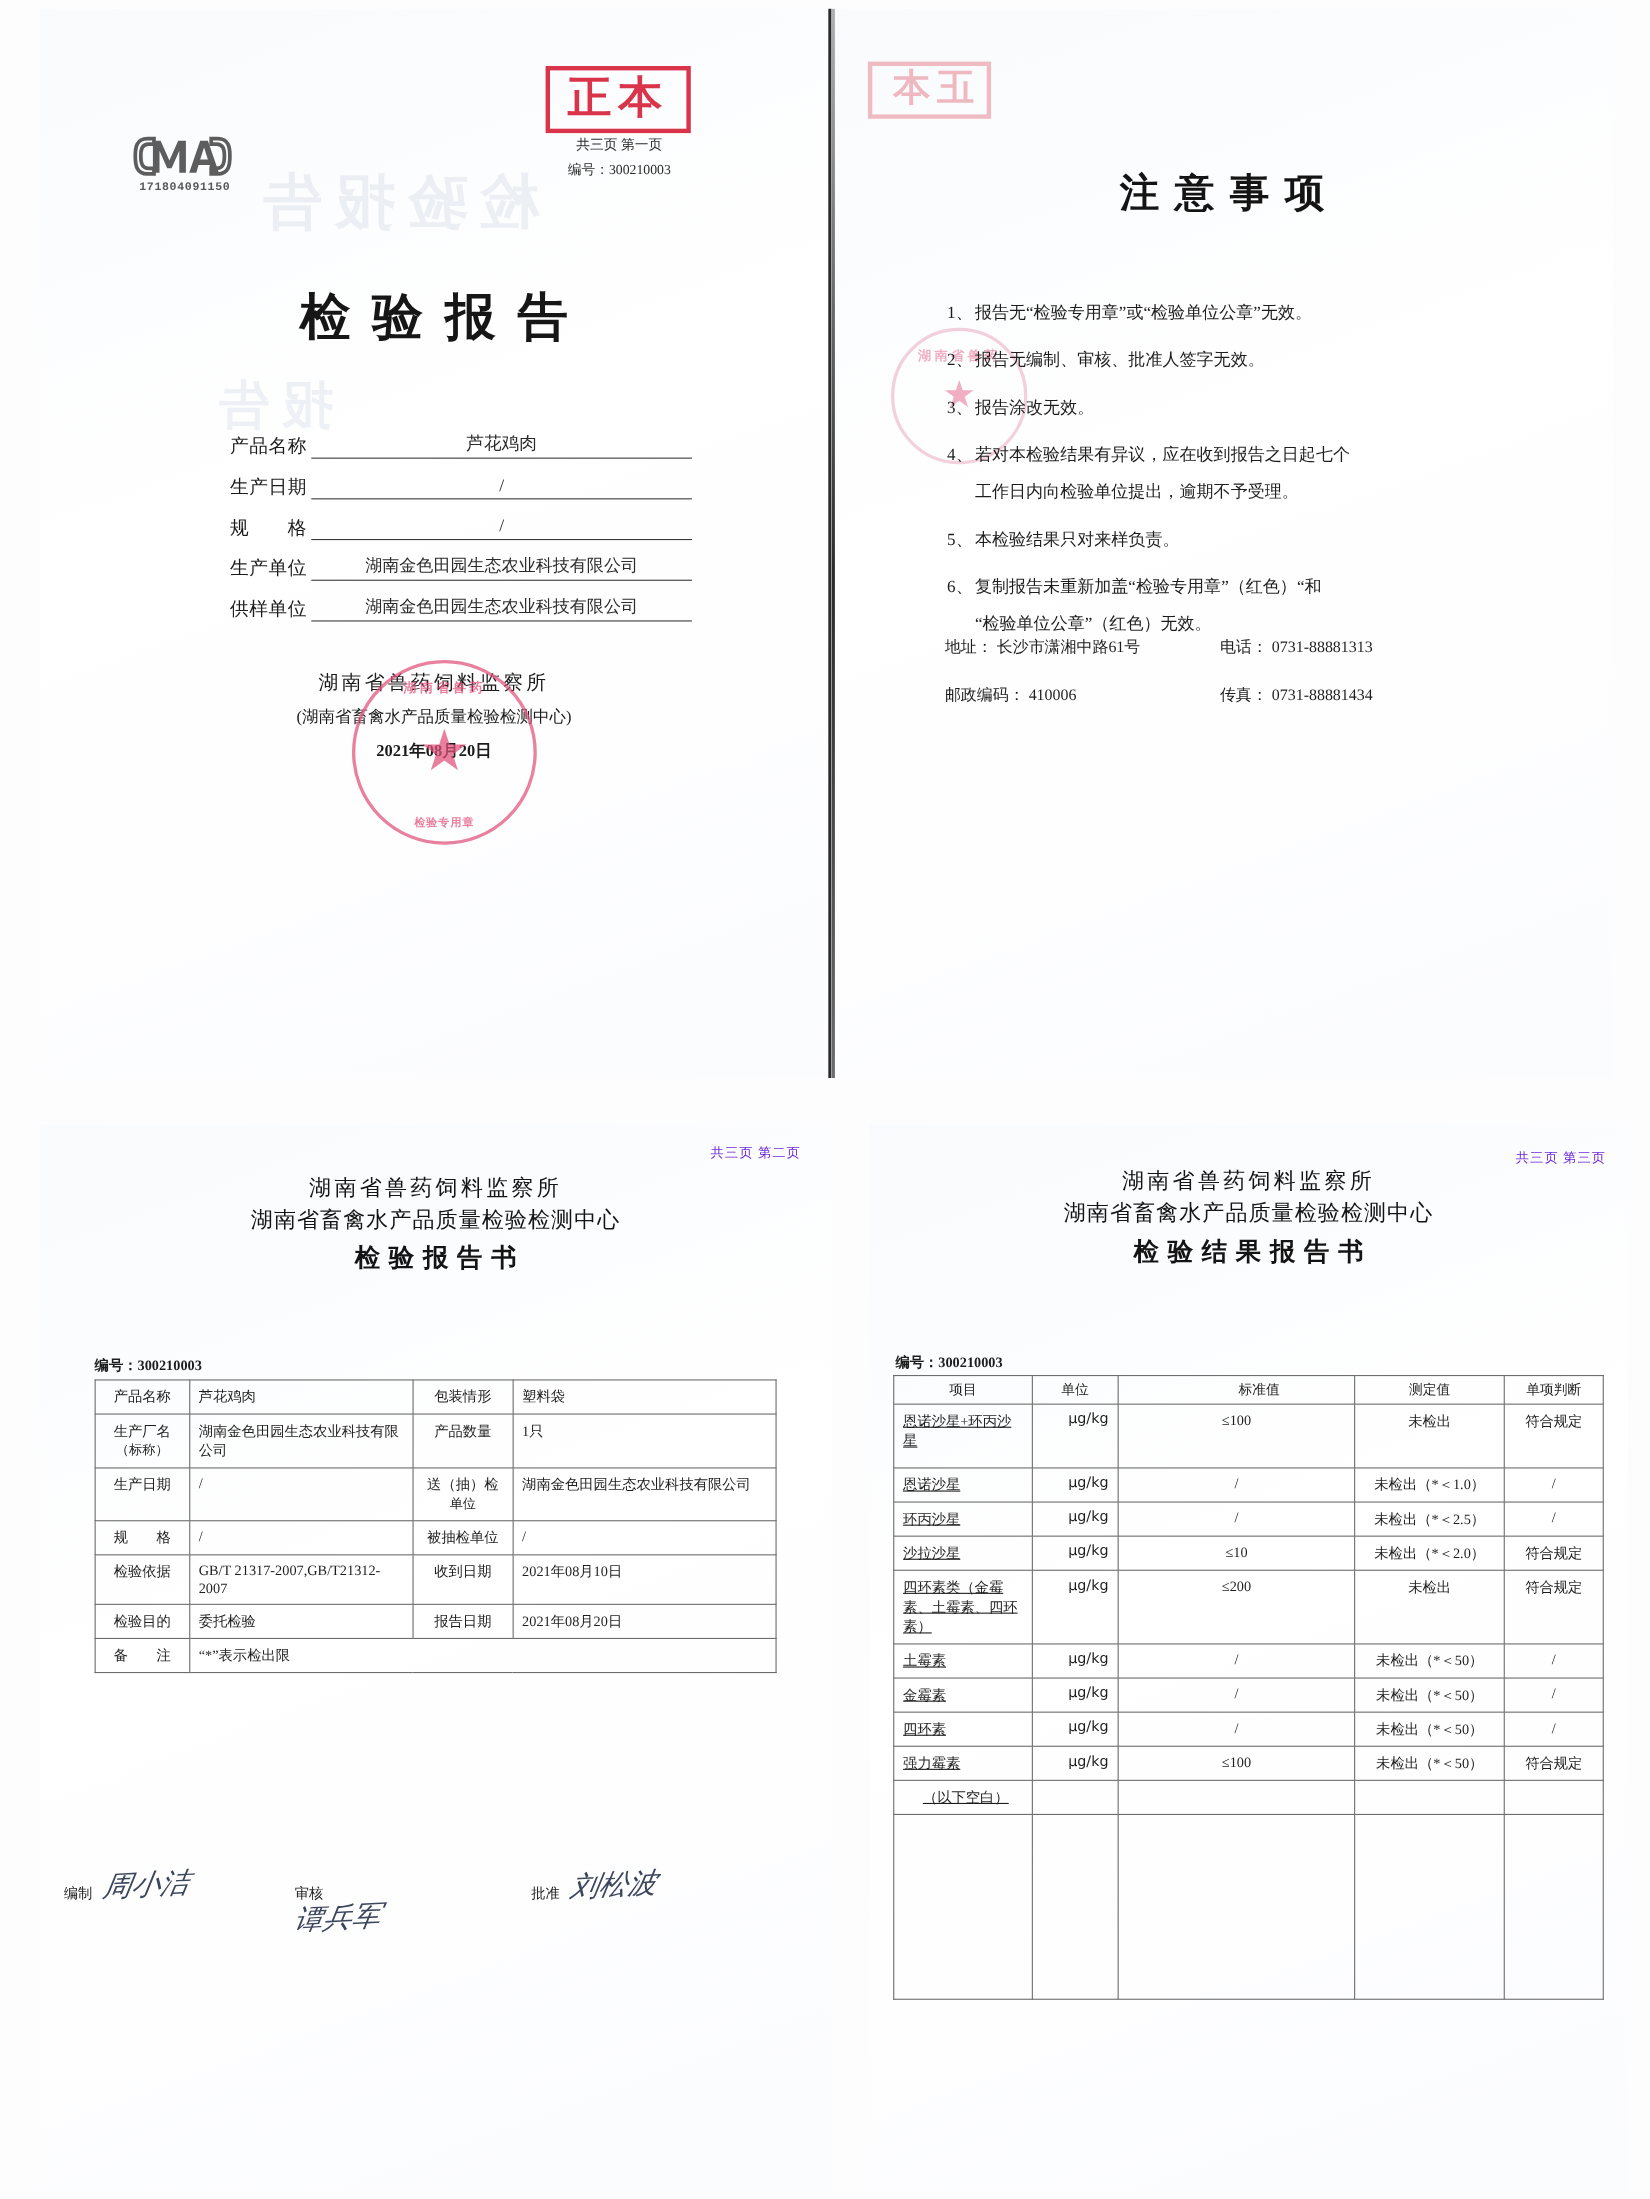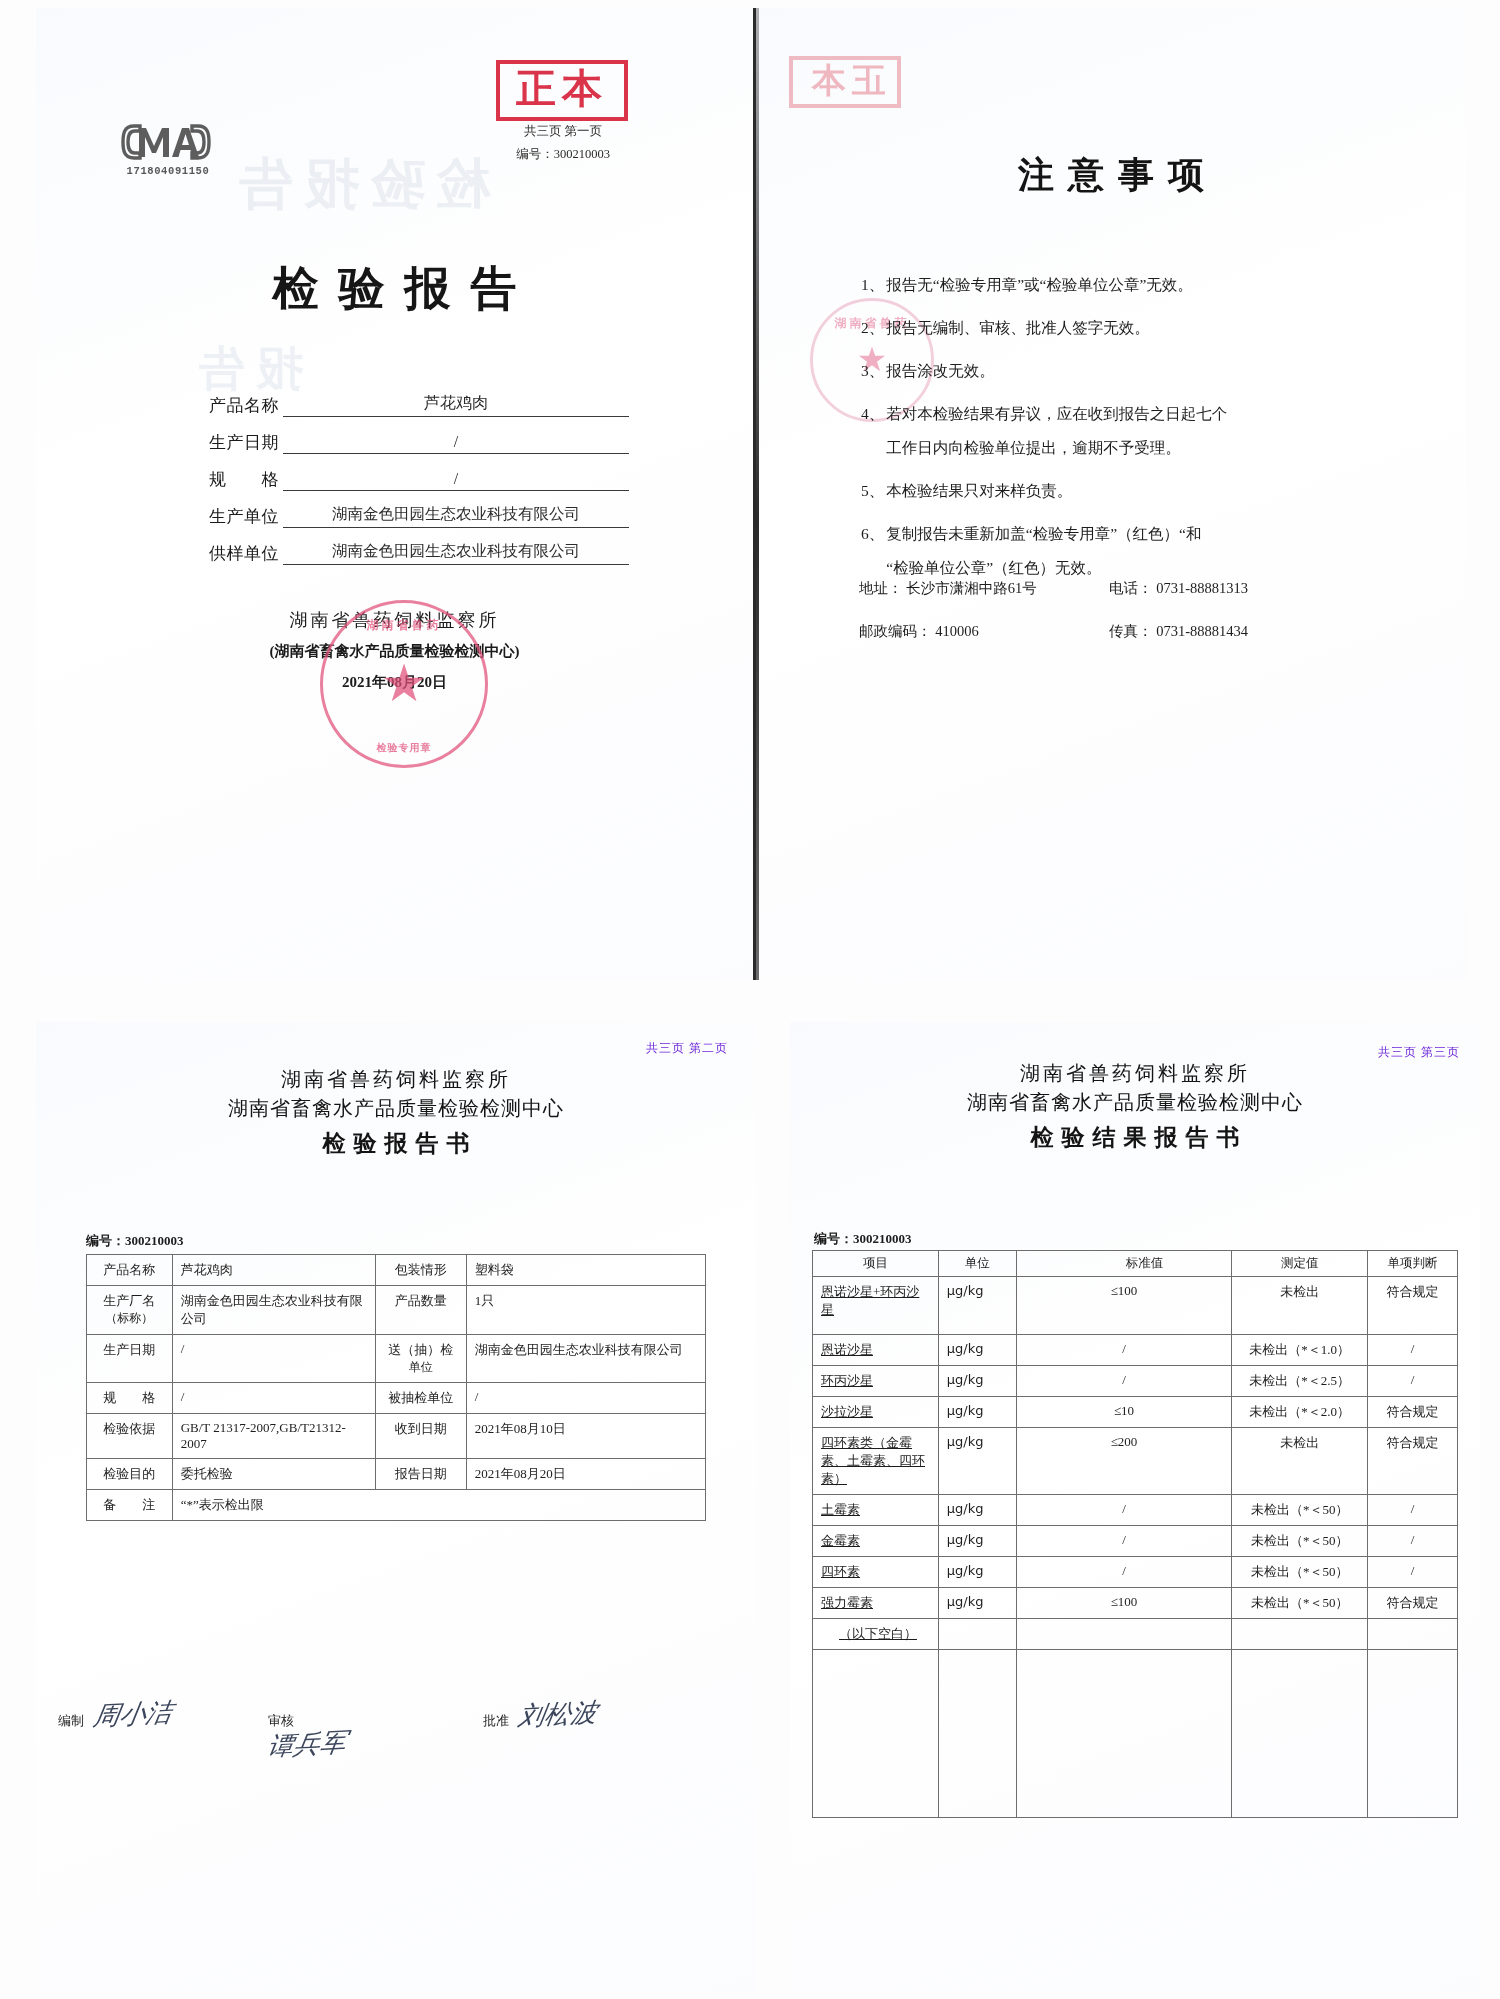--- a/index.html
+++ b/index.html
@@ -94,21 +94,21 @@
     font-size: 16px; color: #2b2b2b;
   }
   .fvalue.small { font-size: 15.5px; }
 
   
   .p1-foot {
     position: absolute; left: 0; right: 0; top: 600px;
     text-align: center; color: #1b1b1b;
   }
   .p1-foot .l1 { font-size: 18px; letter-spacing: 3px; }
-  .p1-foot .l2 { font-size: 15px; margin-top: 10px; font-weight: bold; }
+  .p1-foot .l2 { font-size: 15px; margin-top: 10px; }
   .p1-foot .l3 { font-size: 15px; margin-top: 12px; font-weight: bold; }
 
   
   .seal {
     position: absolute; width: 168px; height: 168px; border-radius: 50%;
     border: 3.5px solid #e0507a; pointer-events: none;
     opacity: .72;
   }
   .seal .star {
     position: absolute; left: 50%; top: 50%; width: 52px; height: 52px;
@@ -194,21 +194,21 @@
 
   
   .p4-table { left: 22px; top: 228px; width: 646px; }
   .p4-table th, .p4-table td {
     border: 1px solid #6d6d6d;
     font-size: 12.5px; color: #1d1d1d;
     padding: 4px 6px;
   }
   .p4-table th { font-weight: normal; text-align: center; }
   .p4-table td.item  { width: 126px; text-align: left; text-decoration: underline; }
-  .p4-table td.unit  { width: 78px;  text-align: left; }
+  .p4-table td.unit  { width: 78px;  text-align: right; }
   .p4-table td.std   { width: 216px; text-align: center; }
   .p4-table td.meas  { width: 136px; text-align: center; }
   .p4-table td.judge { width: 90px;  text-align: center; }
   .p4-table td.tall  { height: 58px; vertical-align: top; }
   .p4-table td.blank-note { text-align: left; padding-left: 26px; }
   .p4-table tr.filler td { height: 168px; border-top: none; }
 
   .mu { font-family: "DejaVu Sans", sans-serif; }
 
   

